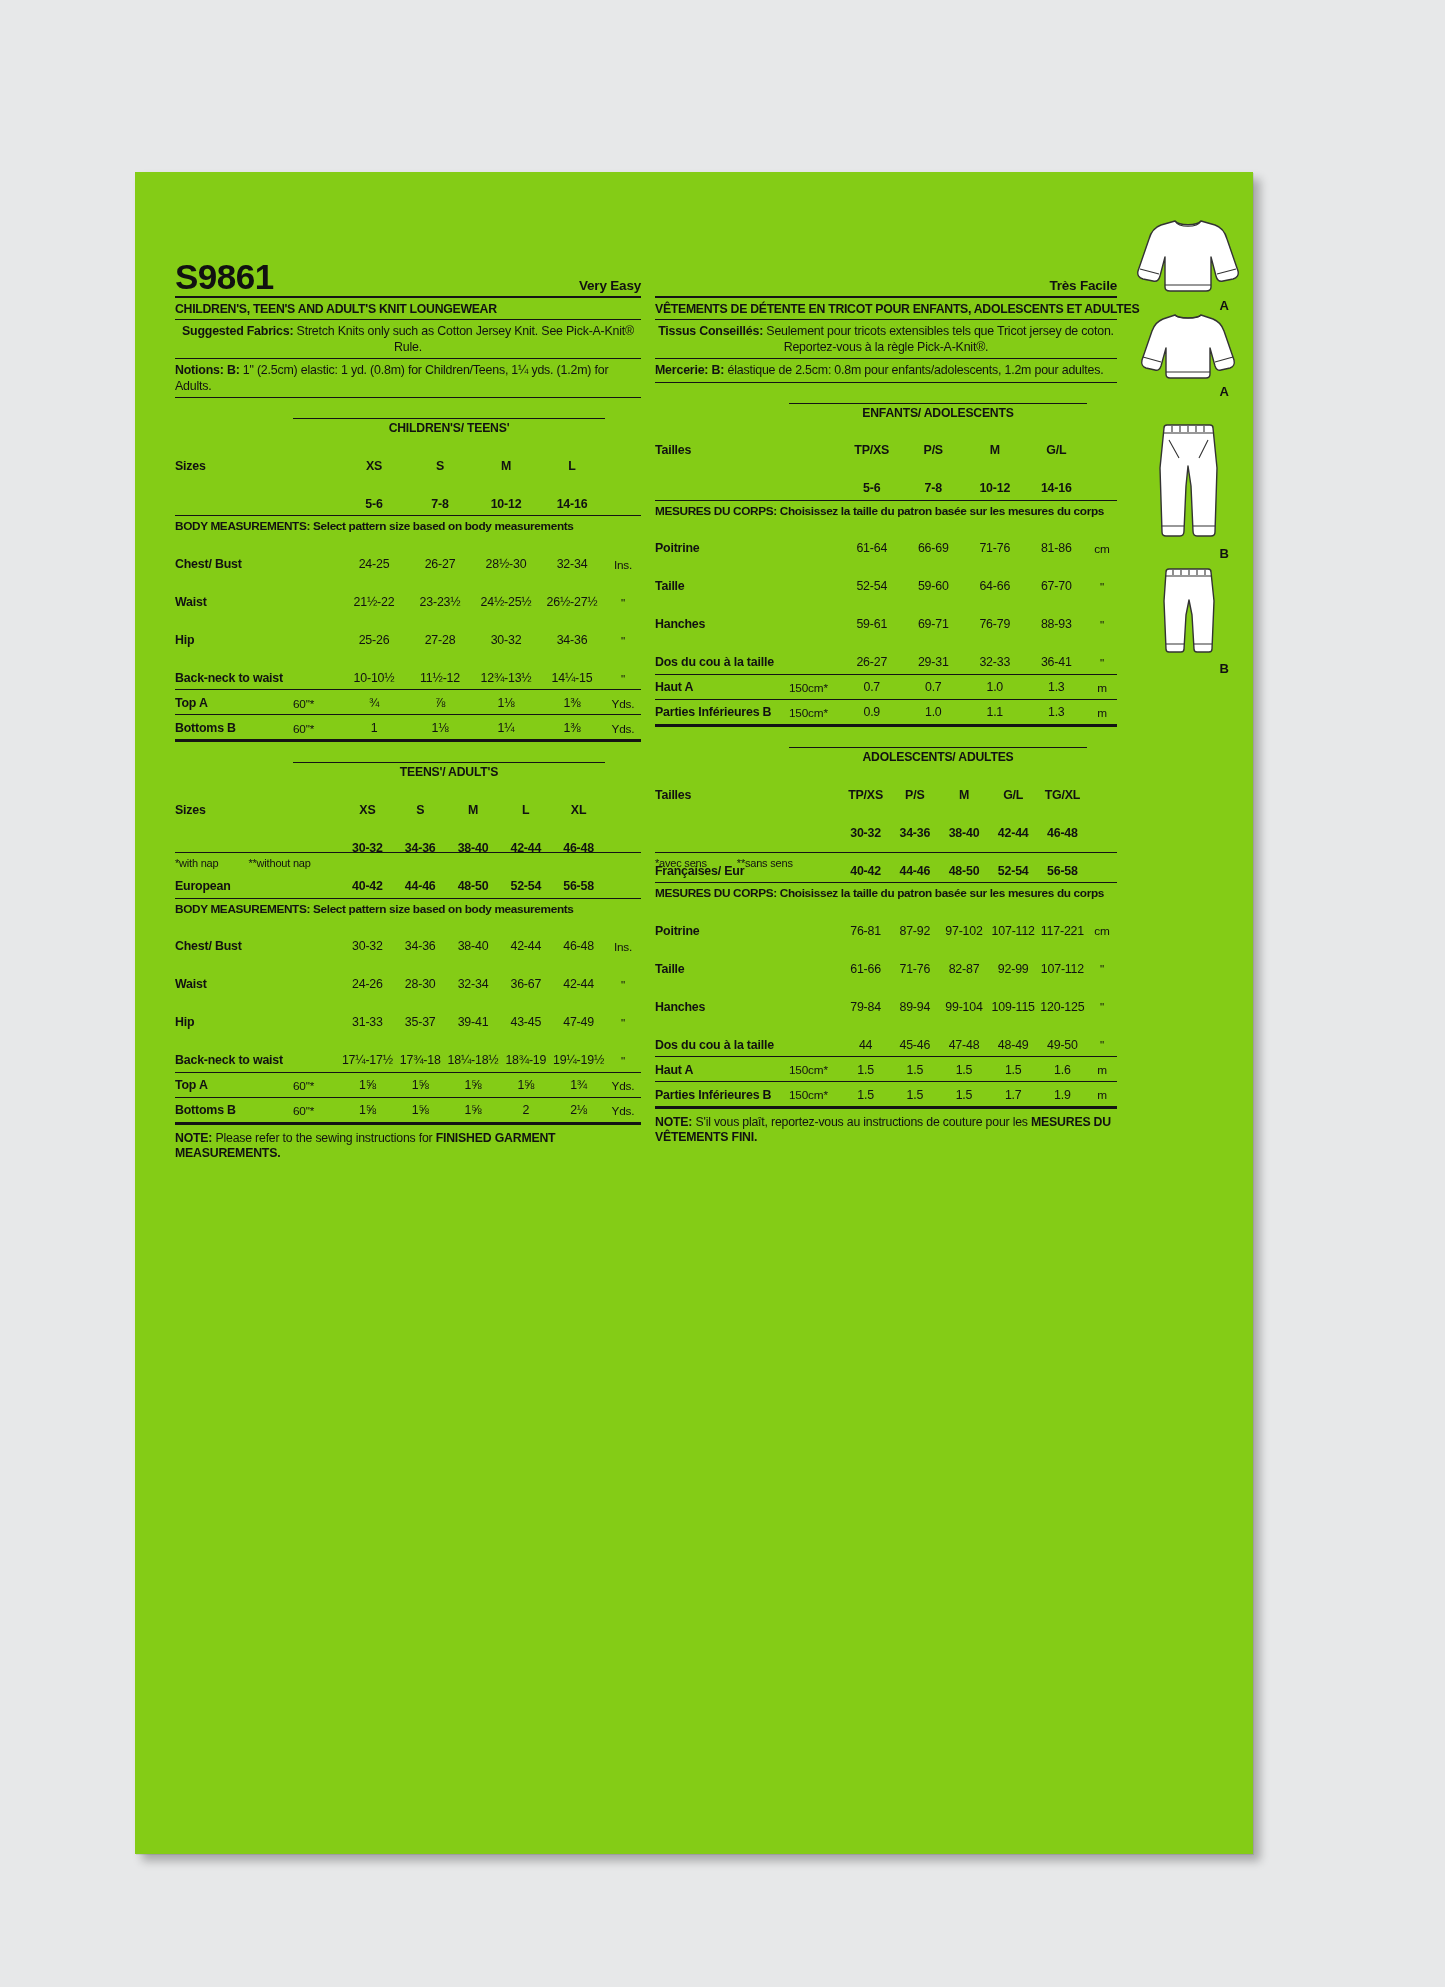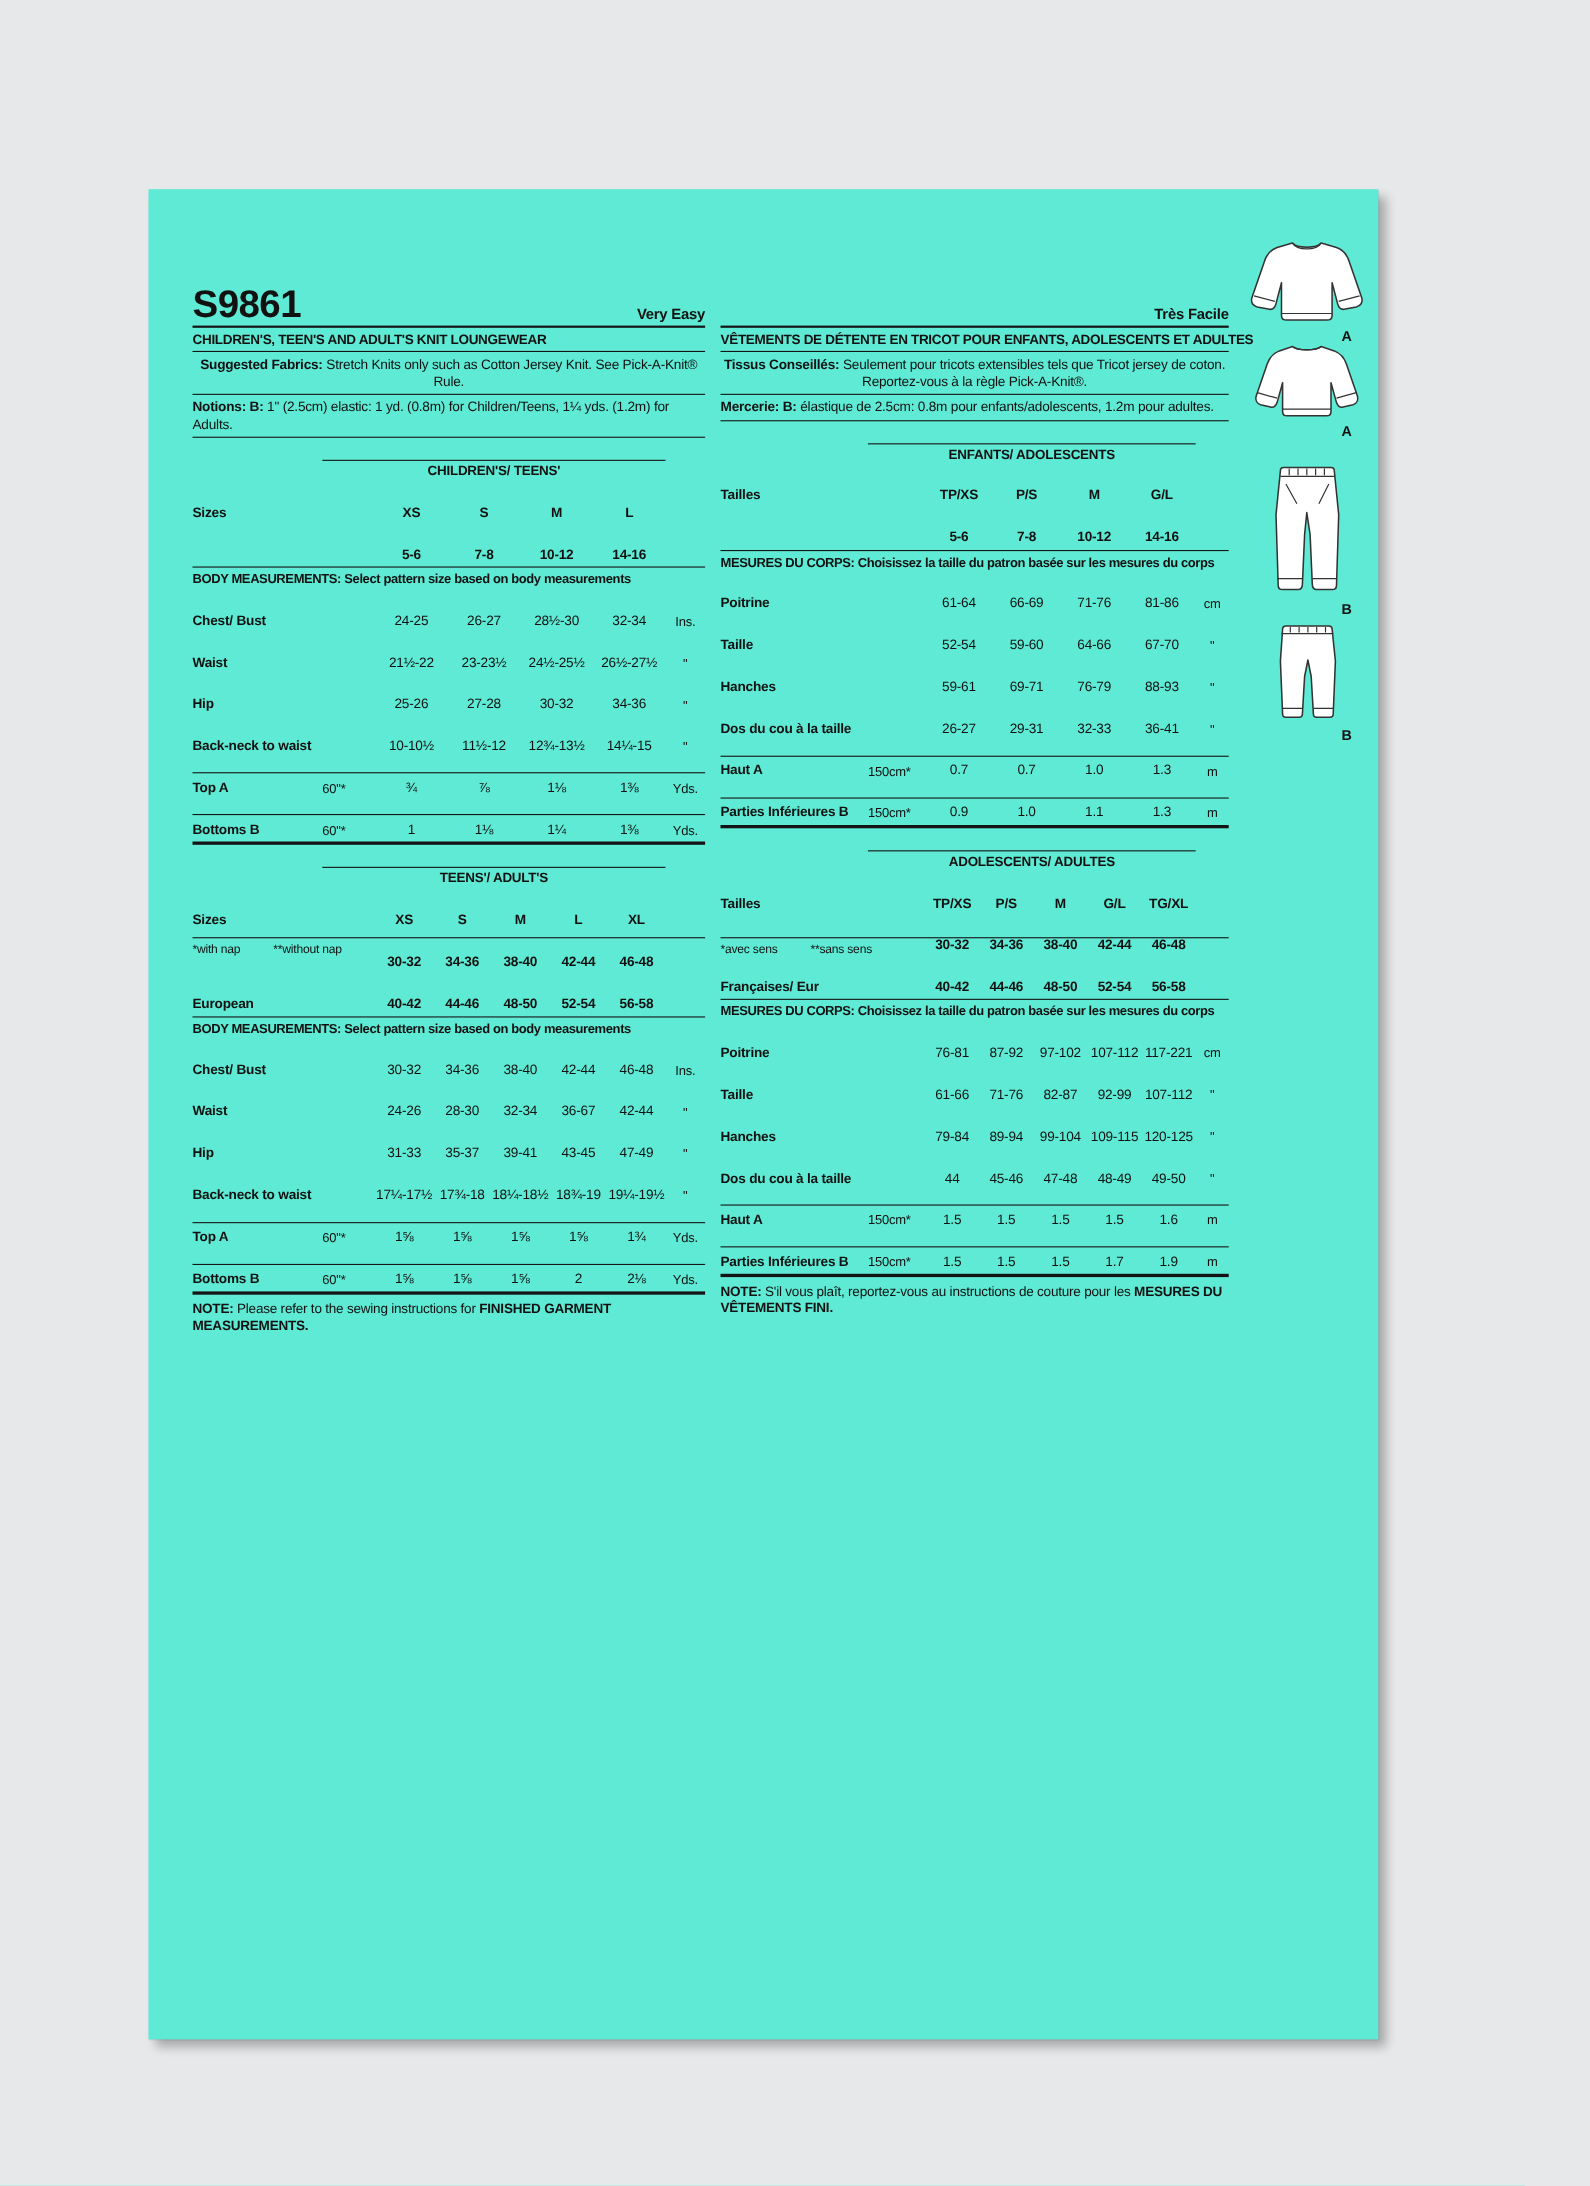--- a/index.html
+++ b/index.html
@@ -3,21 +3,21 @@
 <meta charset="utf-8">
 <style>
   html,body{margin:0;padding:0;}
   body{
     width:1445px;height:1987px;position:relative;overflow:hidden;
     background:#e7e8e9;
     font-family:"Liberation Sans",sans-serif;color:#111;
   }
   .page{
     position:absolute;left:135px;top:172px;width:1118px;height:1682px;
-    background:#5eead4;
+    background:#84cc16;
     box-shadow:7px 7px 9px rgba(0,0,0,0.28), 1px 1px 0 rgba(0,0,0,0.08);
   }
   .col{position:absolute;top:85px;letter-spacing:-0.2px;}
   .col-en{left:40px;width:466px;}
   .col-fr{left:520px;width:462px;}
 
   .hdr-row{display:flex;align-items:flex-end;justify-content:space-between;height:36px;}
   .pattern-number{font-size:35px;font-weight:bold;letter-spacing:-0.5px;line-height:0.95;}
   .difficulty{font-size:13.5px;font-weight:bold;}
   .rule-heavy{border-top:2.5px solid #141414;margin-top:3px;}
@@ -36,21 +36,21 @@
   .tgroup span{
     grid-column:2 / -2;text-align:center;font-weight:bold;font-size:12.2px;
     border-top:1.6px solid #141414;padding-top:2px;letter-spacing:-0.2px;
   }
   .tl{font-weight:bold;white-space:nowrap;}
   .tw{font-size:11.8px;}
   .tv{text-align:center;white-space:nowrap;}
   .tu{text-align:center;font-size:11.8px;}
   .trow.bold .tv{font-weight:bold;}
   .trow.rb{border-bottom:1.6px solid #141414;padding-bottom:3px;}
-  .trow.rt{border-top:1.6px solid #141414;margin-top:16px;padding-top:2px;min-height:19px;}
+  .trow.rt{border-top:1.6px solid #141414;margin-top:3px;padding-top:2px;min-height:19px;}
   .tsection{font-size:11.8px;font-weight:bold;white-space:nowrap;letter-spacing:-0.35px;padding:3px 0 1px;}
   .thick{border-top:3.5px solid #141414;margin-top:3px;}
 
   .note-para{font-size:12.3px;line-height:15px;margin-top:6px;}
   .footnote{position:absolute;top:595px;left:0;right:0;border-top:1.6px solid #141414;padding-top:4px;font-size:11px;}
   .footnote .fn{margin-right:30px;}
 
   .figures{position:absolute;left:988px;top:40px;width:130px;}
   .fig{position:absolute;left:0;width:100%;}
   .fig svg{display:block;margin:0 auto;}

